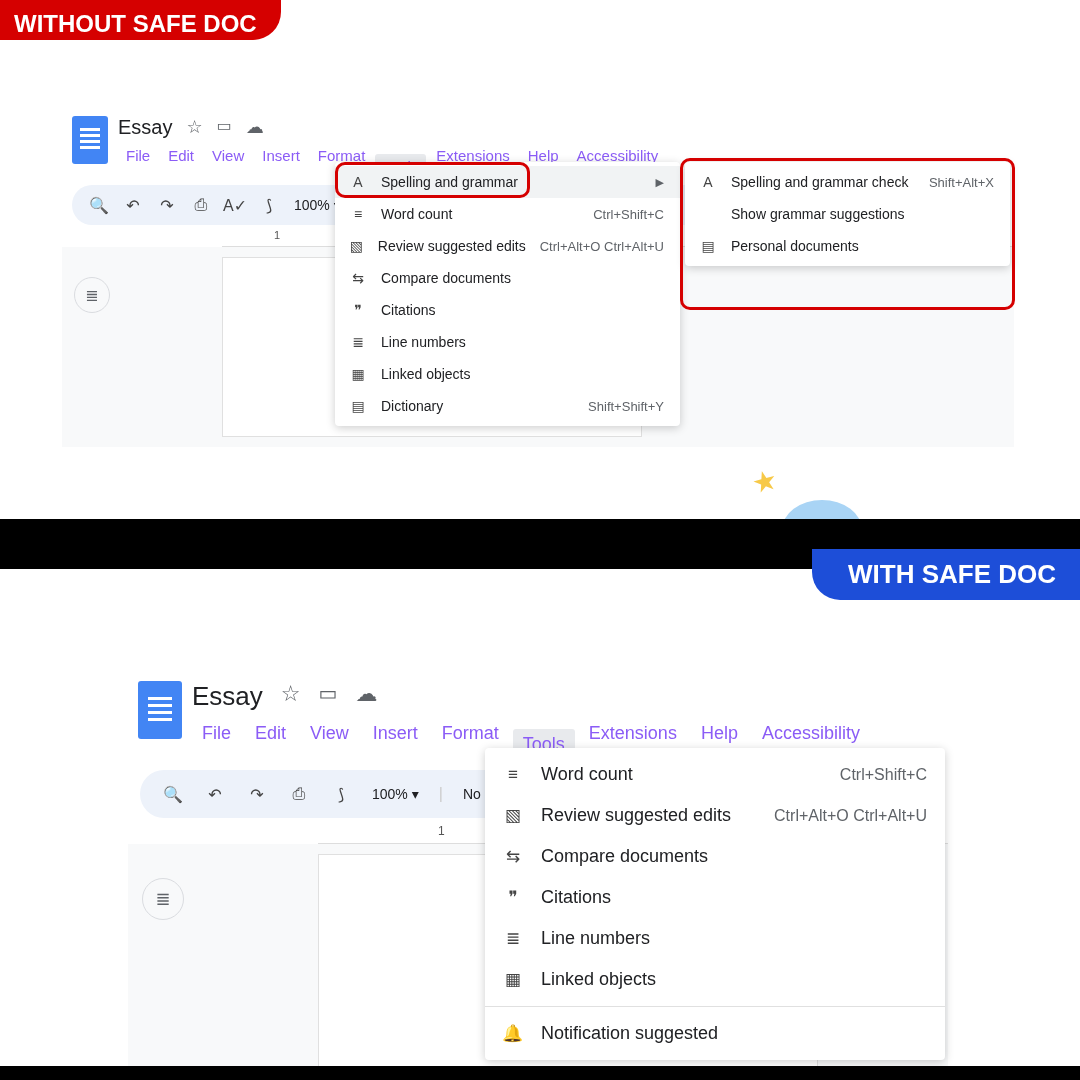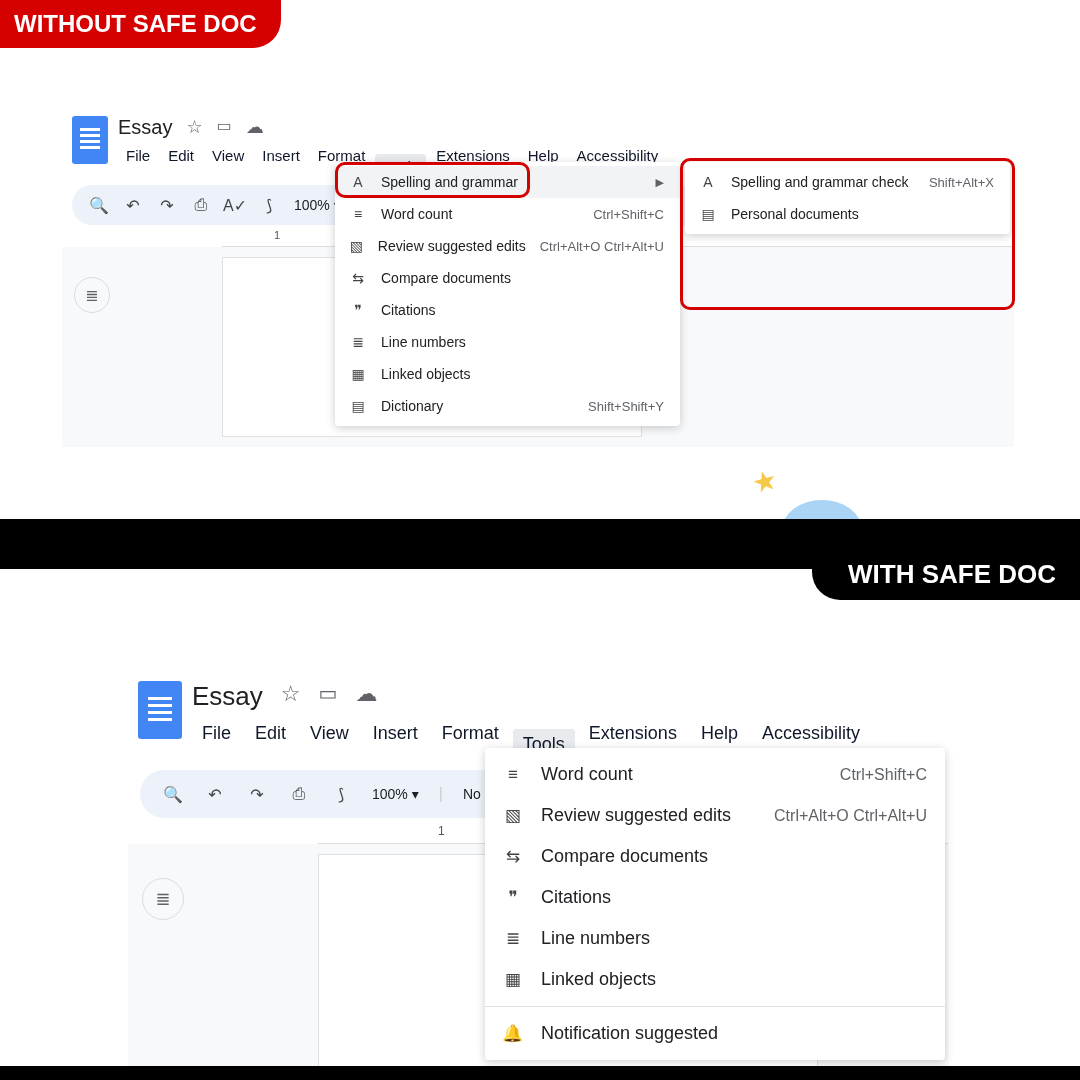--- a/index.html
+++ b/index.html
@@ -1,30 +1,30 @@
 <!DOCTYPE html>
 <html><head>
 <meta charset="utf-8">
 <style>
 * { margin: 0; padding: 0; box-sizing: border-box; font-family: Arial, "Helvetica Neue", sans-serif; }
 body { width: 1080px; height: 1080px; background: #fff; position: relative; overflow: hidden; }
 
-.badge-red { position: absolute; top: 0; left: 0; background: #d50000; color: #fff; font-weight: bold; font-size: 24px; padding: 10px 24px 10px 14px; border-bottom-right-radius: 28px; }
-.badge-green { position: absolute; top: 549px; right: 0; background: #000000; color: #fff; font-weight: bold; font-size: 26px; padding: 10px 24px 10px 36px; border-bottom-left-radius: 28px; z-index: 5; }
+.badge-red { position: absolute; top: 0; left: 0; background: #d50000; color: #fff; font-weight: bold; font-size: 24px; padding: 10px 24px 2px 14px; border-bottom-right-radius: 28px; }
+.badge-green { position: absolute; top: 549px; right: 0; background: #1d4ed8; color: #fff; font-weight: bold; font-size: 26px; padding: 10px 24px 10px 36px; border-bottom-left-radius: 28px; z-index: 5; }
 .black-bar { position: absolute; top: 519px; left: 0; right: 0; height: 50px; background: #000; }
 
 
 .p1 { position: absolute; top: 110px; left: 62px; width: 952px; height: 300px; background: #fff; }
 .p1-header { display: flex; align-items: flex-start; padding: 6px 10px 0; }
 .docs-logo { width: 36px; height: 48px; background: #4285f4; border-radius: 3px; position: relative; margin-right: 10px; flex-shrink: 0; }
 .docs-logo::before { content: ""; position: absolute; top: 12px; left: 8px; right: 8px; height: 3px; background: #fff; box-shadow: 0 6px 0 #fff, 0 12px 0 #fff, 0 18px 0 #fff; }
 .title-row { display: flex; gap: 14px; }
 .doc-title { font-size: 20px; color: #202124; }
 .menu-bar { display: flex; gap: 2px; margin-top: 4px; }
-.menu-item { font-size: 15px; color: #0f172a; padding: 4px 8px; cursor: pointer; border-radius: 3px; }
+.menu-item { font-size: 15px; color: #8b5cf6; padding: 4px 8px; cursor: pointer; border-radius: 3px; }
 .menu-item.active { background: #e8eaed; margin-top: 11px; }
 
 .p1-toolbar { display: flex; align-items: center; gap: 16px; padding: 8px 18px; background: #edf2fa; border-radius: 24px; margin: 6px 10px 0; height: 40px; }
 .tb-icon { width: 18px; height: 18px; display: inline-flex; align-items: center; justify-content: center; color: #444; }
 .zoom { font-size: 14px; color: #202124; }
 
 .p1-ruler { height: 18px; background: #fff; margin: 4px 0 0 160px; position: relative; font-size: 11px; color: #555; border-bottom: 1px solid #ddd; }
 .p1-ruler .num { position: absolute; top: 0; }
 .p1-ruler .marker { position: absolute; top: 6px; width: 0; height: 0; border-left: 5px solid transparent; border-right: 5px solid transparent; border-top: 8px solid #4285f4; }
 
@@ -172,20 +172,24 @@
       <span class="dd-short">Shift+Shift+Y</span>
     </div>
   </div>
 <div class="menu-dd p1-dd2" id="p1-dd2">
     <div class="dd-item">
       <span class="dd-icon">A</span>
       <span class="dd-label">Spelling and grammar check</span>
       <span class="dd-short">Shift+Alt+X</span>
     </div>
     <div class="dd-item">
+      <span class="dd-icon"></span>
+      <span class="dd-label">Show grammar suggestions</span>
+    </div>
+    <div class="dd-item">
       <span class="dd-icon">▤</span>
       <span class="dd-label">Personal documents</span>
     </div>
   </div>
 <div class="red-box rb1"></div>
 <div class="red-box rb2"></div>
 
 <div class="black-bar"></div>
 <div class="badge-green">WITH SAFE DOC</div>
 

